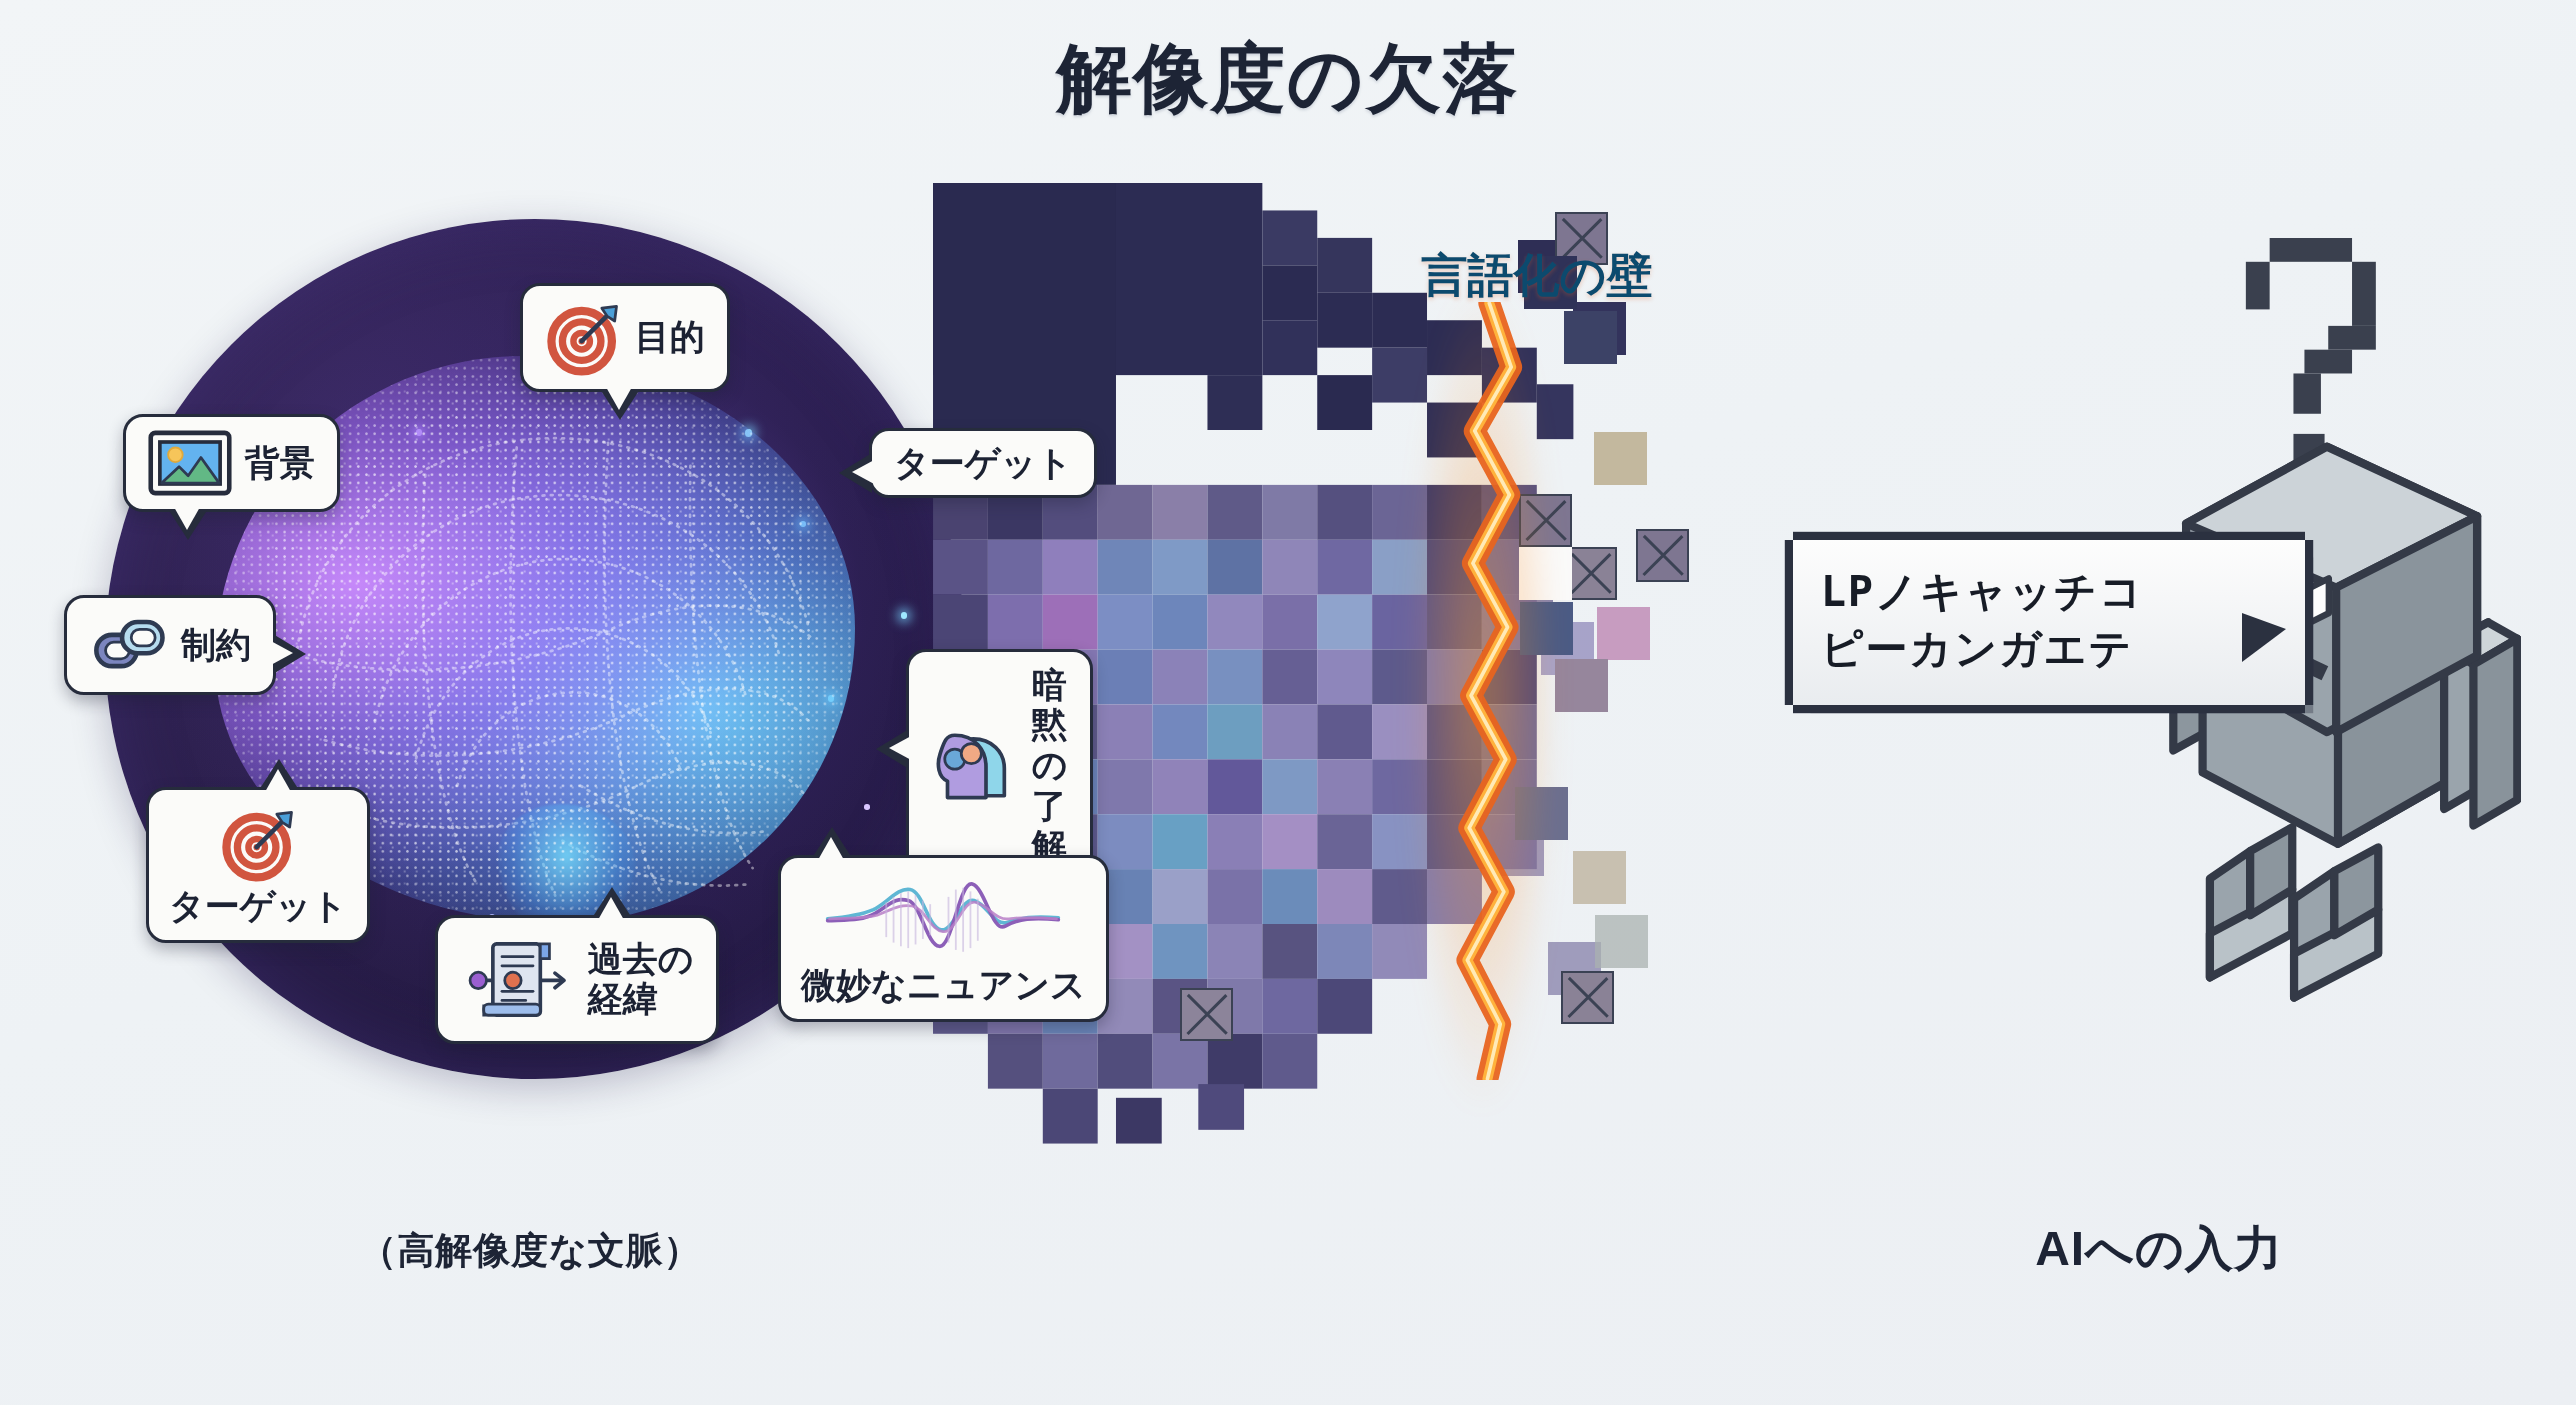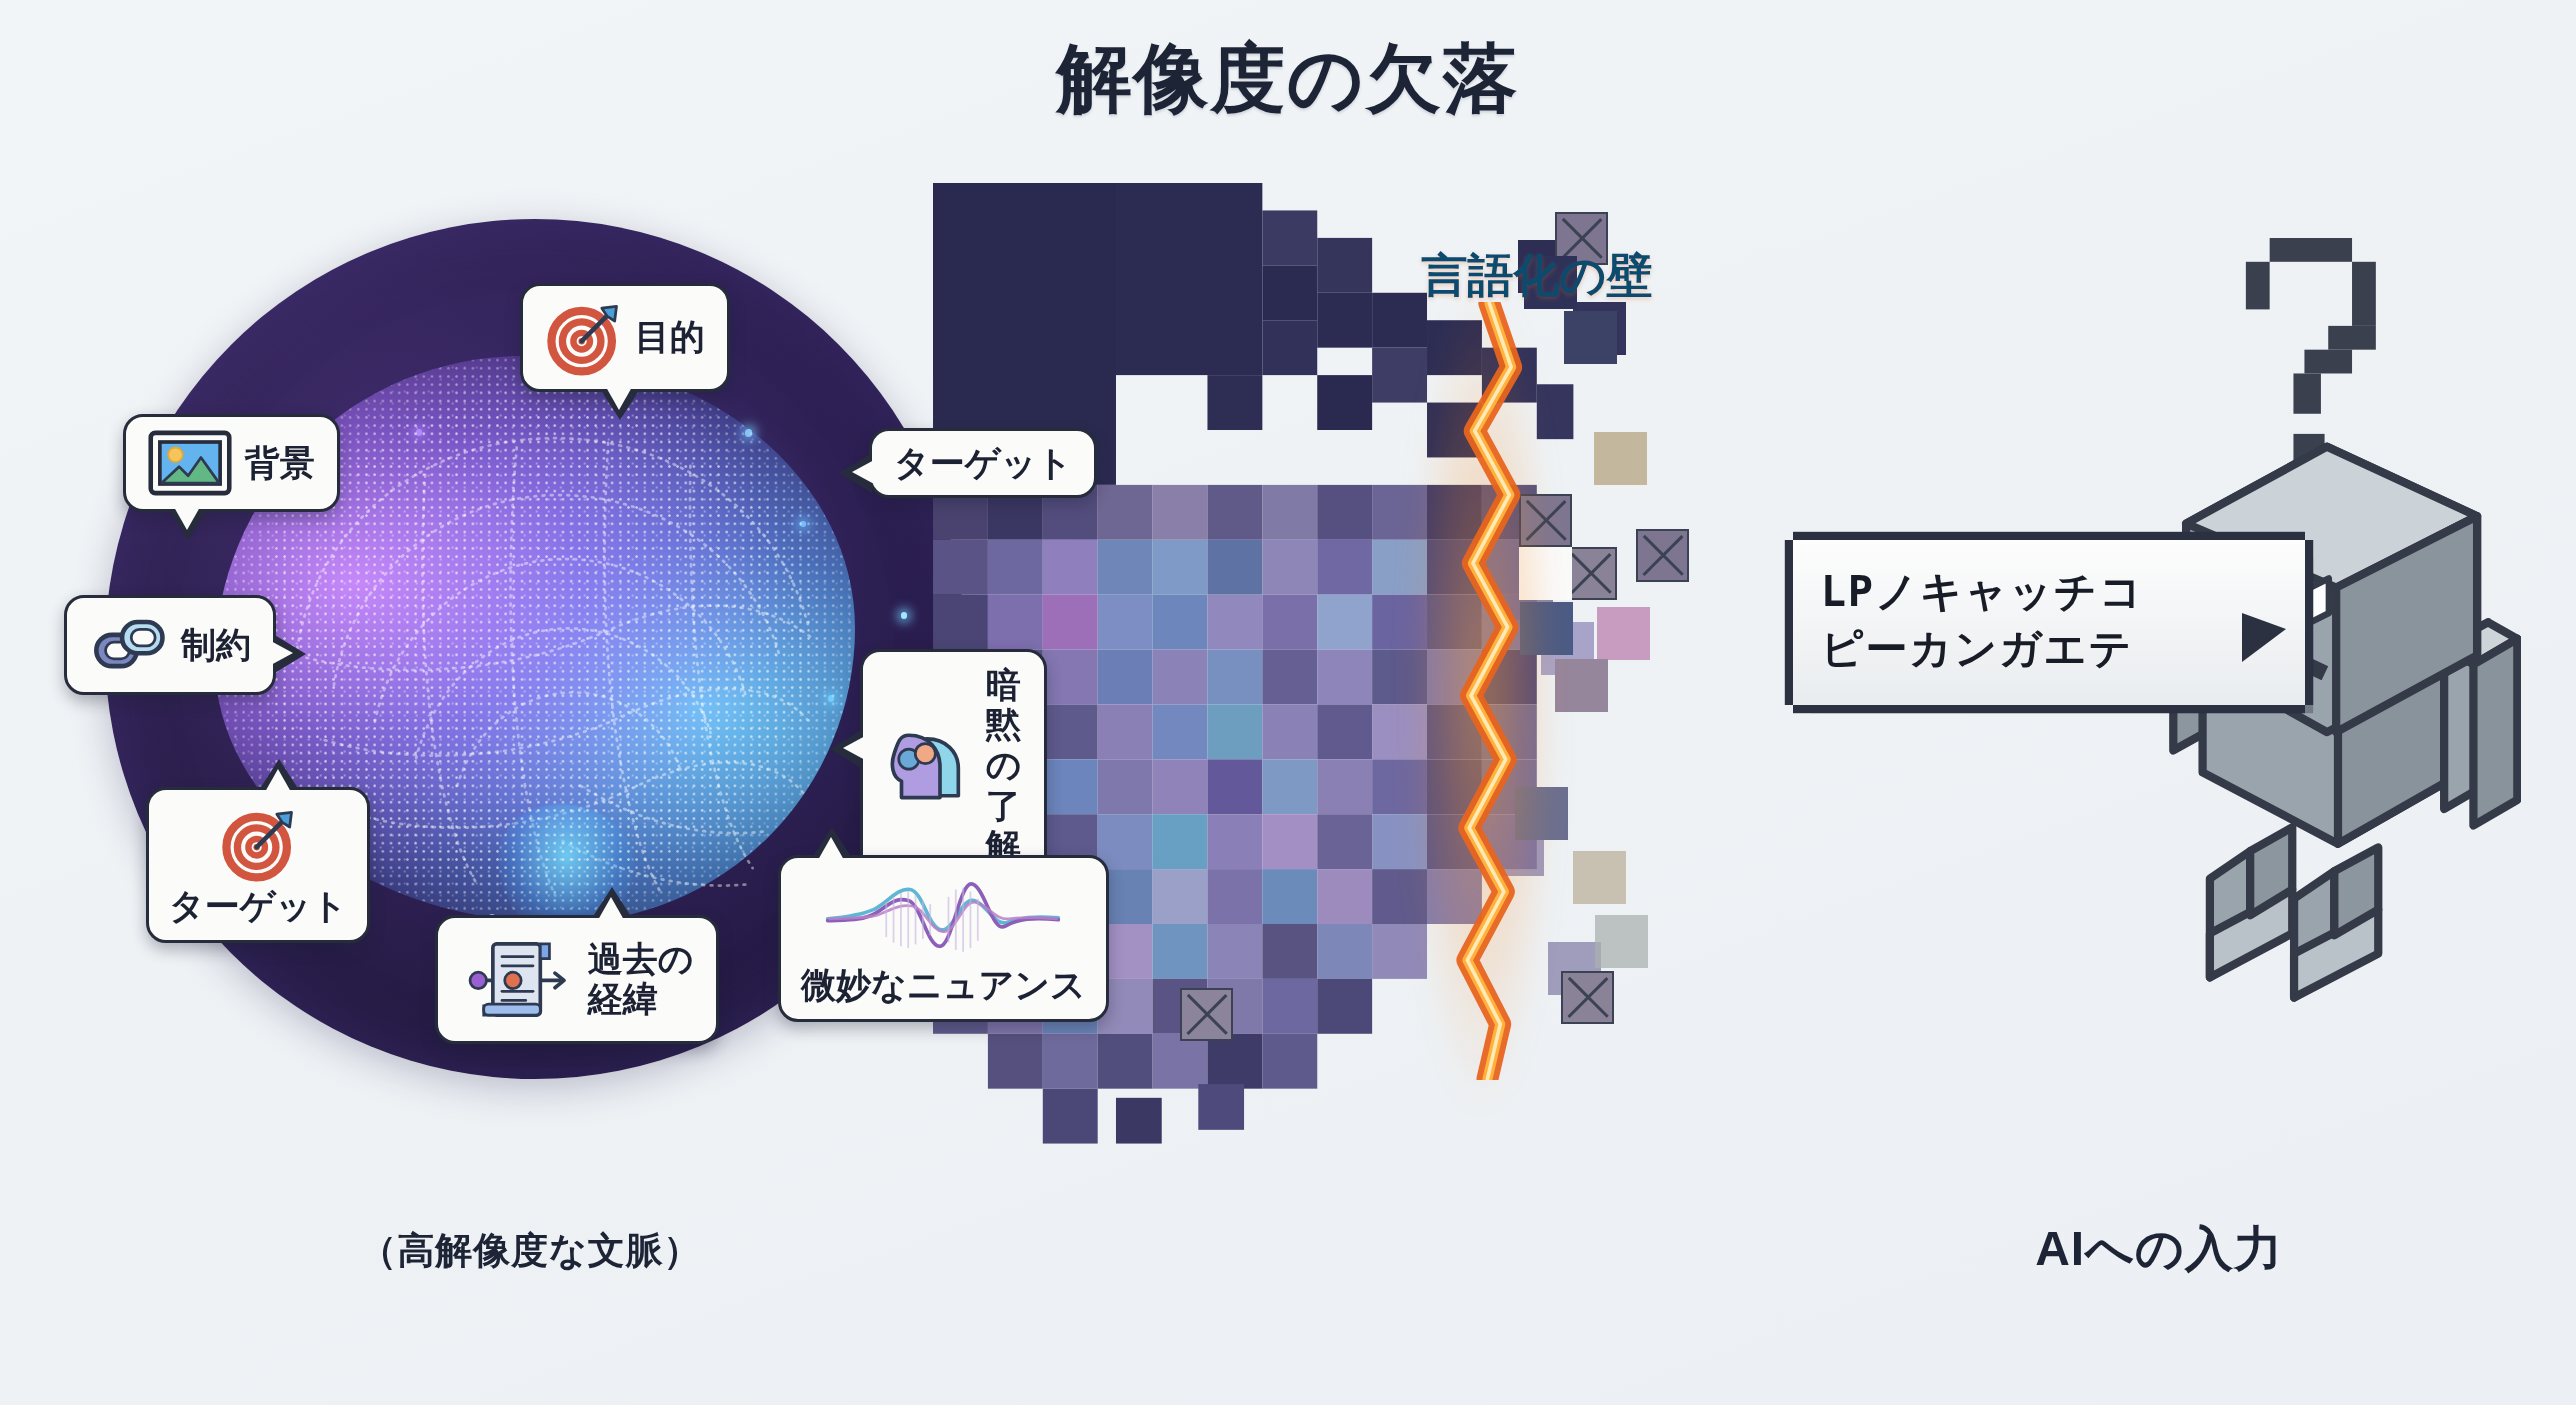--- a/index.html
+++ b/index.html
@@ -126,21 +126,21 @@
     content:"";position:absolute;left:12.8px;top:-13.7px;
     border-top:13.7px solid transparent;border-bottom:13.7px solid transparent;
     border-right:24px solid #fbfbf9;
   }
   .icon{flex:none;display:block;}
 
   #b-haikei{left:68px;top:174px;margin-top:48px;}
   #b-mokuteki{left:465px;top:91px;}
   #b-target1{left:814px;top:236px;}
   #b-seiyaku{left:9.1px;top:403px;}
-  #b-anmoku{left:805px;top:457px;}
+  #b-anmoku{left:851px;top:457px;}
   #b-target2{left:91px;top:595px;}
   #b-keii{left:380px;top:723px;}
   #b-nuance{left:723px;top:663px;}
 
   
   #mosaic-panel{position:absolute;left:933px;top:183px;width:677px;height:988px;}
   .px{position:absolute;}
   .xbox{position:absolute;border:2.7px solid #3b4254;box-sizing:border-box;}
   .xbox::before,.xbox::after{
     content:"";position:absolute;left:50%;top:-2.7px;width:2.7px;height:calc(100% + 5.5px);

